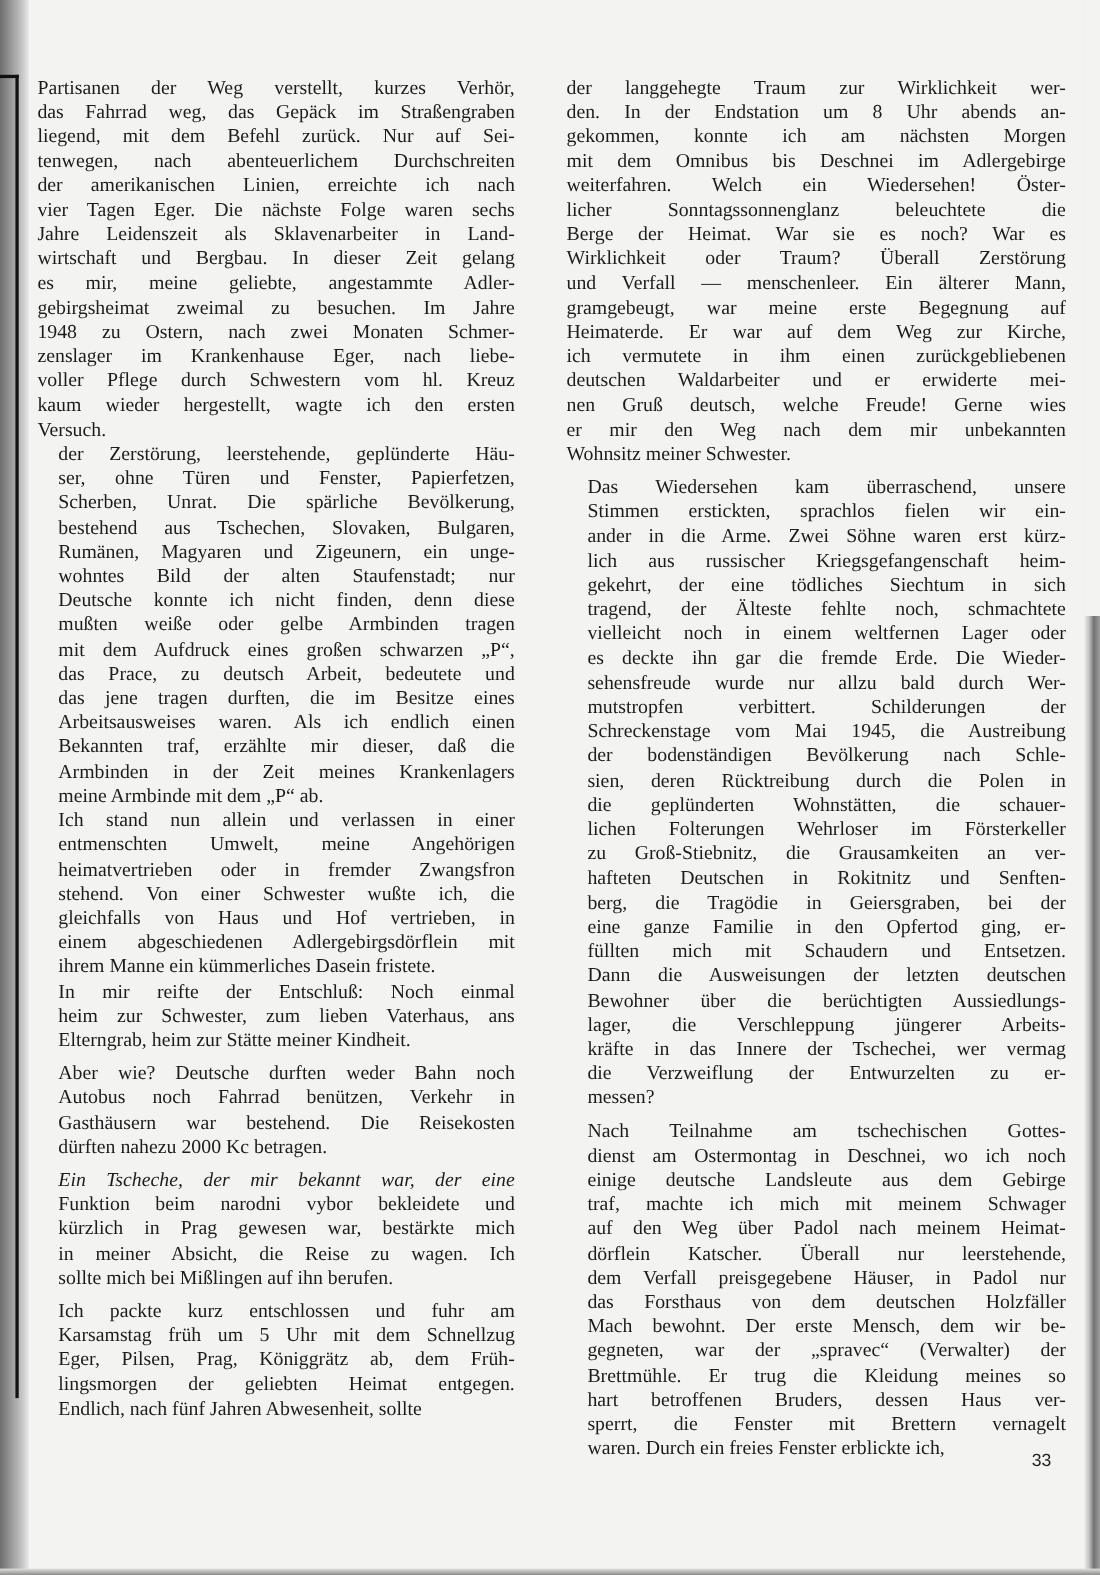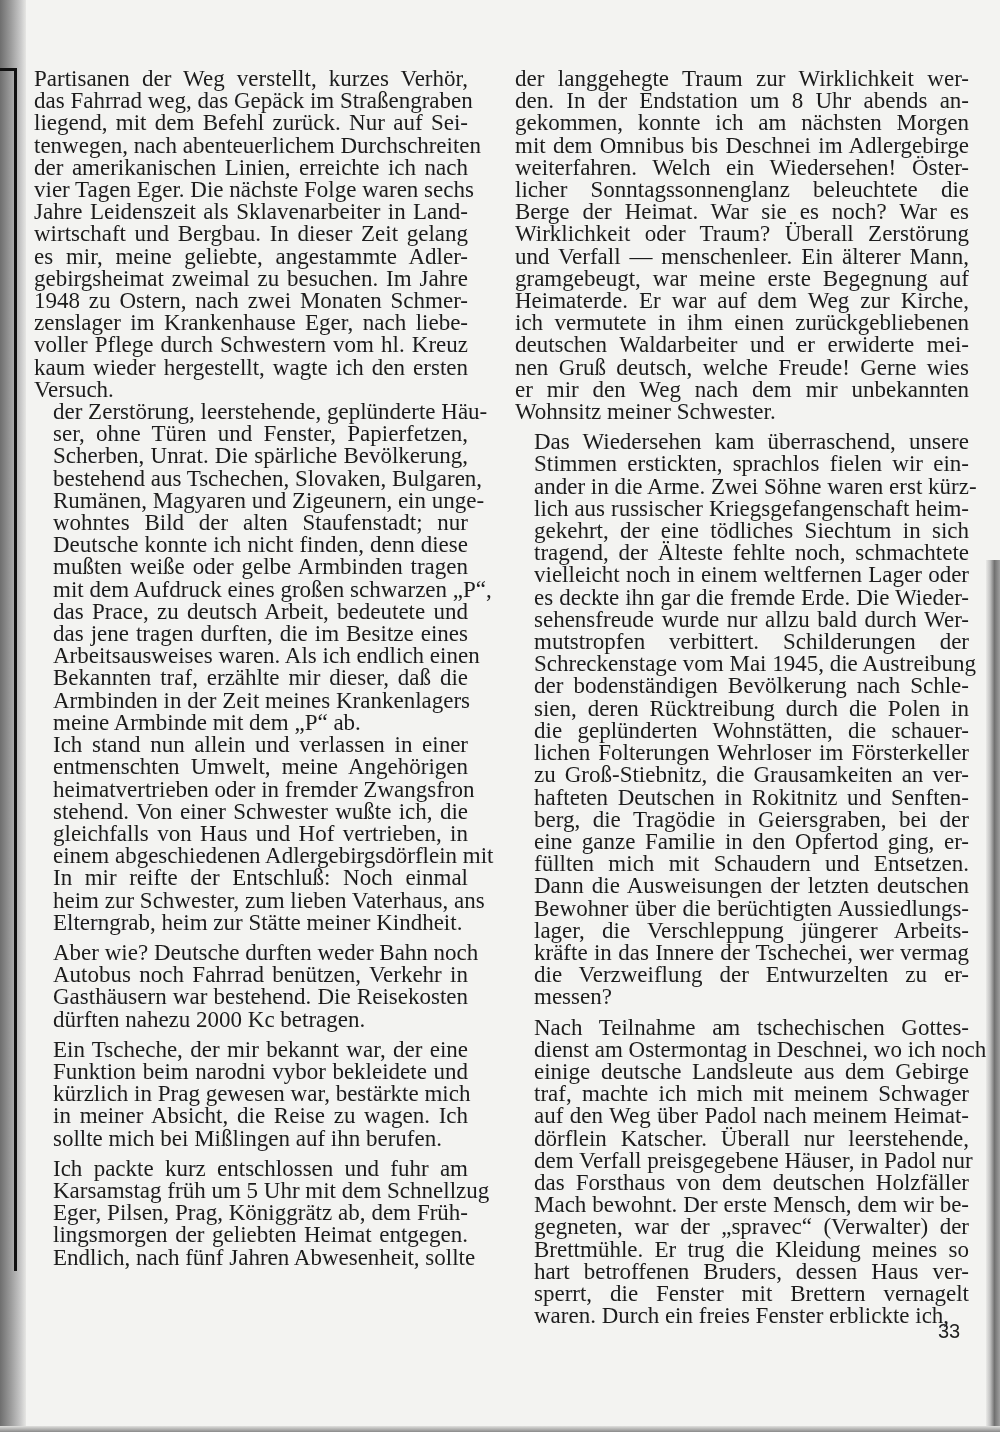--- a/index.html
+++ b/index.html
@@ -25,34 +25,34 @@
     .binding-right-top {
       position:absolute; right:0; top:0; width:14px; height:560px;
       background:#f3f3f1;
     }
     .bottom-edge {
       position:absolute; left:0; bottom:0; width:1000px; height:6px;
       background:linear-gradient(to bottom,#e0e0de,#8a8a8a);
     }
     .column {
       position:absolute; top:68px; width:434px;
-      font-size:23px; line-height:22.2px;
+      font-size:18px; line-height:22.2px;
       text-align:justify; hyphens:none;
     }
     .col-left { left:34px; }
     .col-right { left:515px; width:454px; }
     .para { margin:0; text-indent:0; }
     .para.indent { text-indent:19px; }
     .para.gap { margin-top:8px; }
     .line { display:block; white-space:nowrap; text-align-last:justify; text-align:justify; }
     .line.last { text-align-last:left; }
     .page-number {
       position:absolute; left:938px; top:1320px;
       font-family:"Liberation Sans","DejaVu Sans", sans-serif;
-      font-size:20px; color:#222;
+      font-size:16px; color:#222;
     }
   </style>
 </head>
 <body>
 
 <div class="binding-left"></div>
 <div class="binding-bracket"></div>
 <div class="binding-right"></div>
 <div class="binding-right-top"></div>
 <div class="bottom-edge"></div>
@@ -92,34 +92,35 @@
       <span class="line">Armbinden in der Zeit meines Krankenlagers</span>
       <span class="line last">meine Armbinde mit dem „P“ ab.</span>
     </div>
     <div class="para indent">
       <span class="line" style="text-indent: 19px;">Ich stand nun allein und verlassen in einer</span>
       <span class="line">entmenschten Umwelt, meine Angehörigen</span>
       <span class="line">heimatvertrieben oder in fremder Zwangsfron</span>
       <span class="line">stehend. Von einer Schwester wußte ich, die</span>
       <span class="line">gleichfalls von Haus und Hof vertrieben, in</span>
       <span class="line">einem abgeschiedenen Adlergebirgsdörflein mit</span>
+      <span class="line last">ihrem Manne ein kümmerliches Dasein fristete.</span>
     </div>
     <div class="para indent">
       <span class="line" style="text-indent: 19px;">In mir reifte der Entschluß: Noch einmal</span>
       <span class="line">heim zur Schwester, zum lieben Vaterhaus, ans</span>
       <span class="line last">Elterngrab, heim zur Stätte meiner Kindheit.</span>
     </div>
     <div class="para indent gap">
       <span class="line" style="text-indent: 19px;">Aber wie? Deutsche durften weder Bahn noch</span>
       <span class="line">Autobus noch Fahrrad benützen, Verkehr in</span>
       <span class="line">Gasthäusern war bestehend. Die Reisekosten</span>
       <span class="line last">dürften nahezu 2000 Kc betragen.</span>
     </div>
     <div class="para indent gap">
-      <span class="line" style="text-indent: 19px;">Ein Tscheche, der mir bekannt war, der eine</span>
+      <span class="line" style="text-indent: 19px; font-style: italic;">Ein Tscheche, der mir bekannt war, der eine</span>
       <span class="line">Funktion beim narodni vybor bekleidete und</span>
       <span class="line">kürzlich in Prag gewesen war, bestärkte mich</span>
       <span class="line">in meiner Absicht, die Reise zu wagen. Ich</span>
       <span class="line last">sollte mich bei Mißlingen auf ihn berufen.</span>
     </div>
     <div class="para indent gap">
       <span class="line" style="text-indent: 19px;">Ich packte kurz entschlossen und fuhr am</span>
       <span class="line">Karsamstag früh um 5 Uhr mit dem Schnellzug</span>
       <span class="line">Eger, Pilsen, Prag, Königgrätz ab, dem Früh-</span>
       <span class="line">lingsmorgen der geliebten Heimat entgegen.</span>

